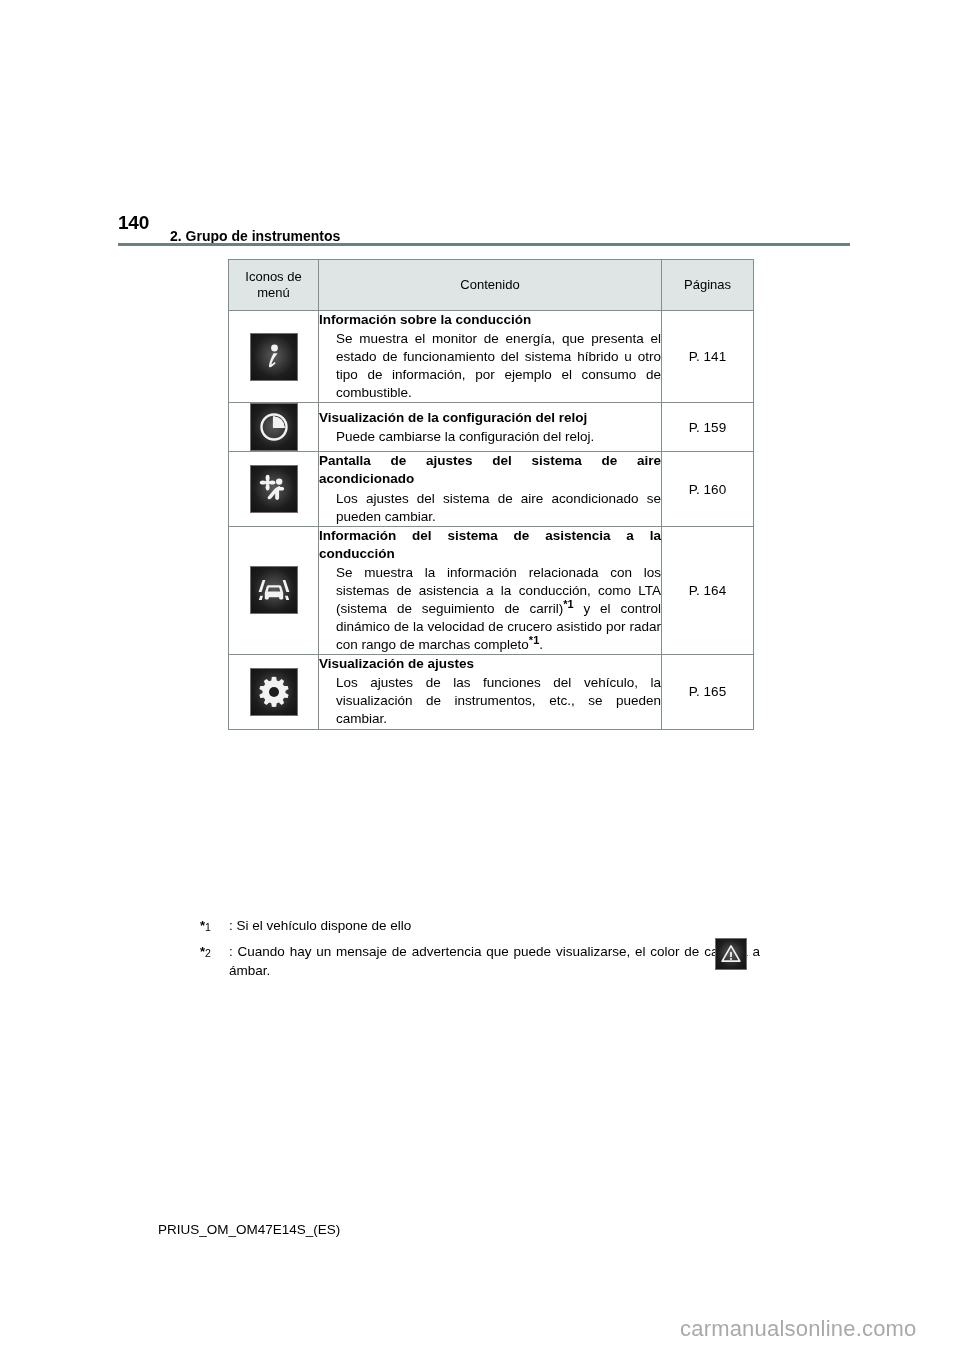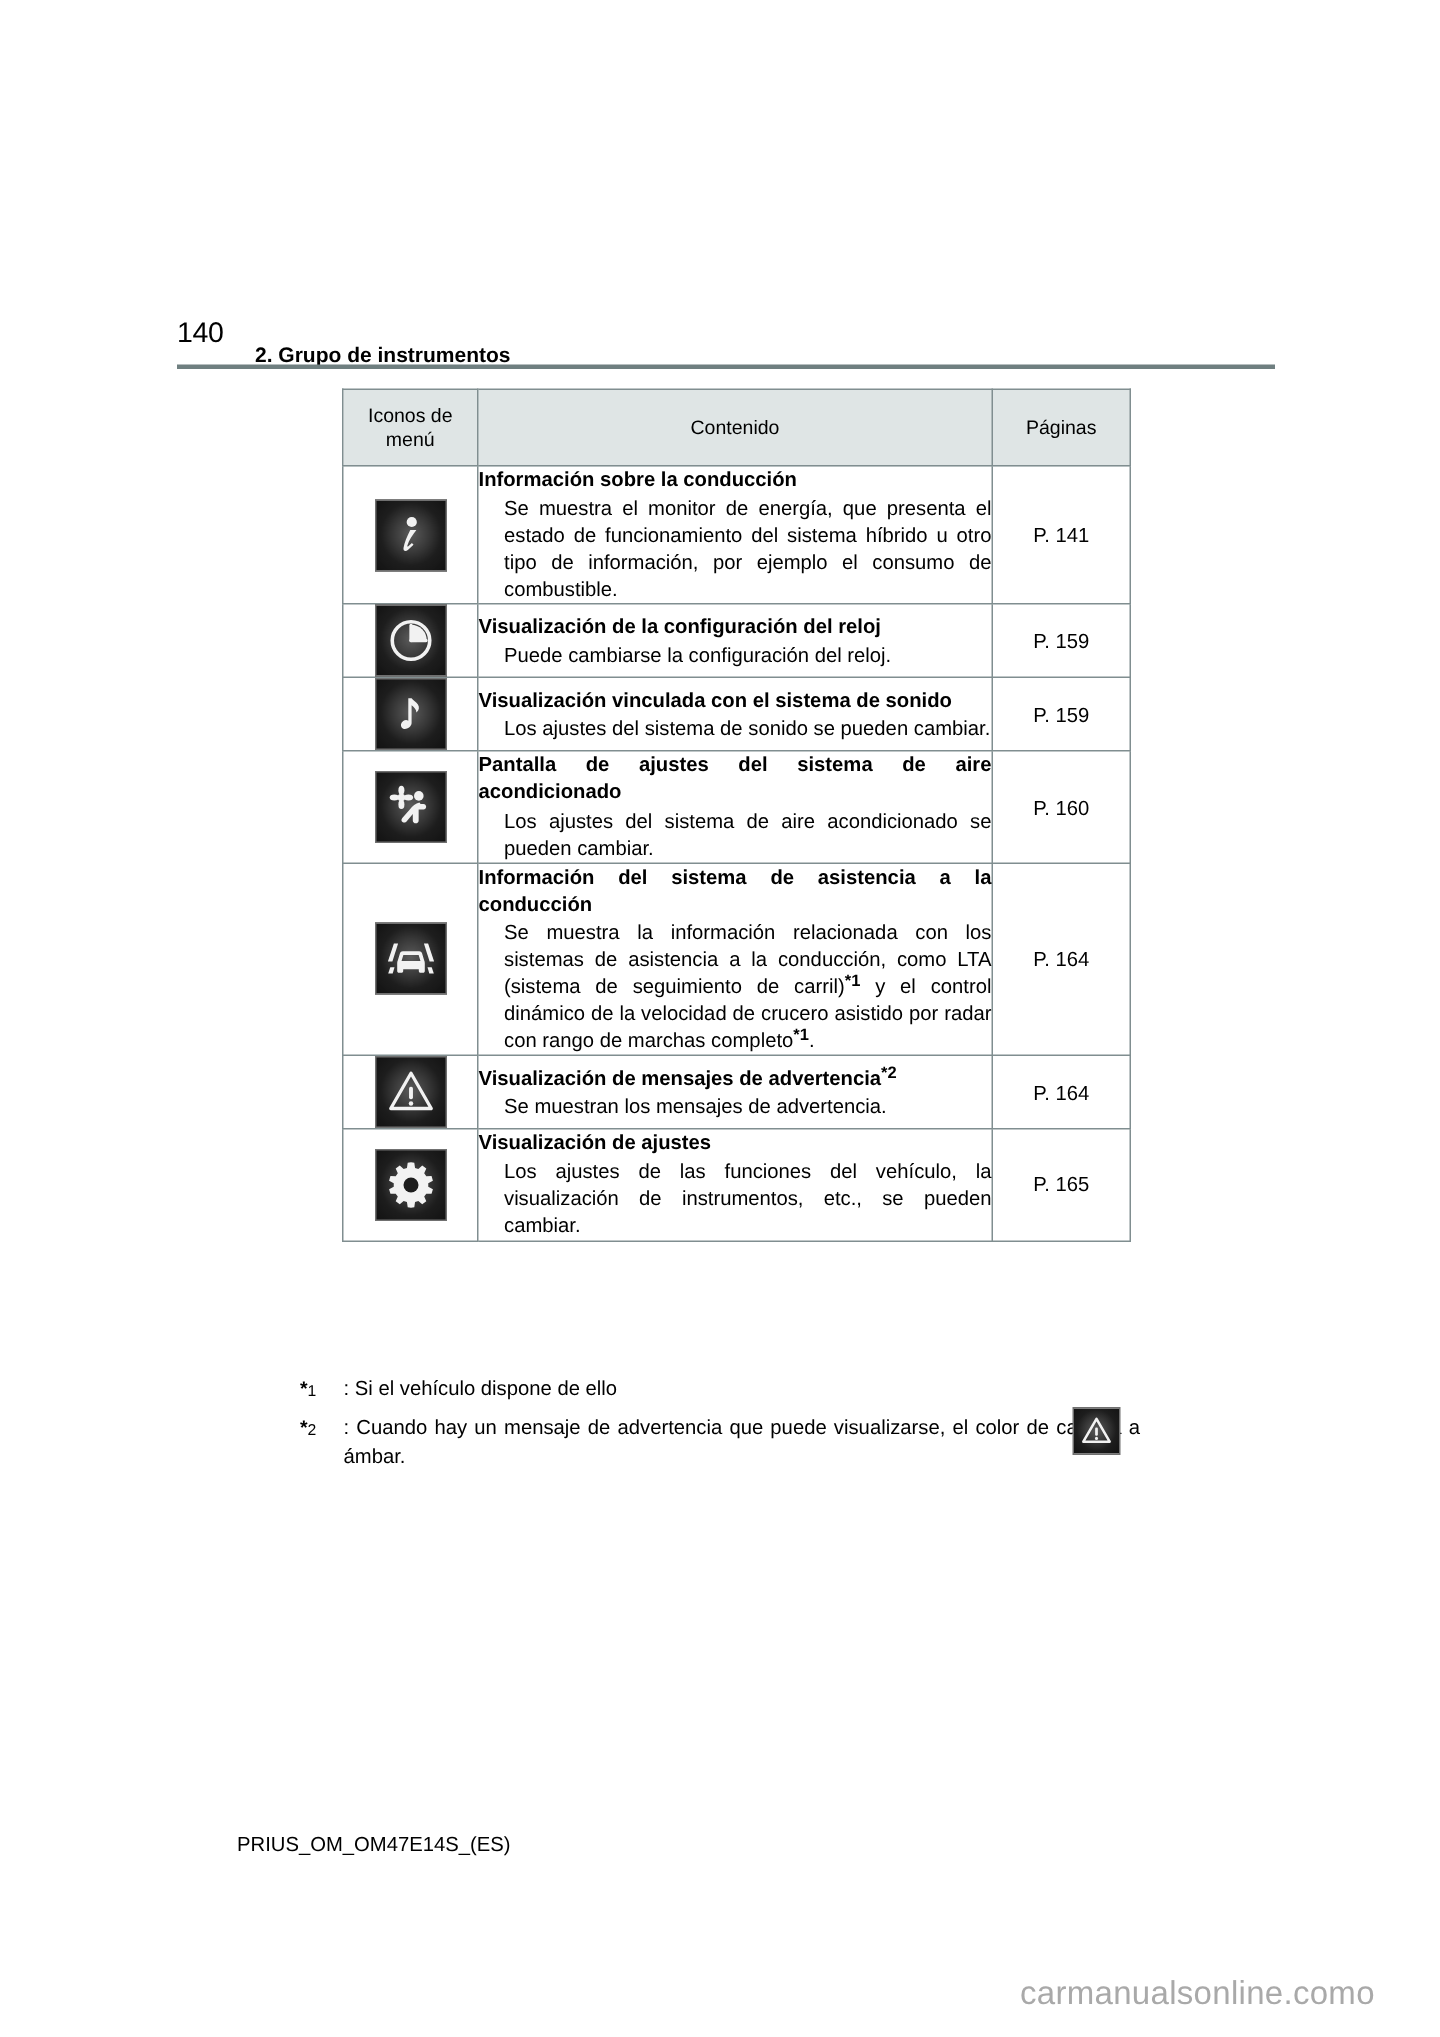--- a/index.html
+++ b/index.html
@@ -22,21 +22,21 @@
     left: 118px;
     top: 212px;
     width: 732px;
     height: 38px;
   }
   .page-number {
     position: absolute;
     left: 0;
     top: 0;
     font-size: 19px;
-    font-weight: normal;
+    font-weight: bold;
     letter-spacing: -0.2px;
   }
   .chapter-title {
     position: absolute;
     left: 52px;
     top: 16px;
     font-size: 14px;
     font-weight: bold;
   }
   .header-rule {
@@ -239,34 +239,20 @@
           </svg>
         </span>
       </td>
       <td class="cell-content">
         <div class="content-title">Visualización de la configuración del reloj</div>
         <div class="content-desc nojust">Puede cambiarse la configuración del reloj.</div>
       </td>
       <td class="cell-pages">P. 159</td>
     </tr>
 
-    <tr>
-      <td class="cell-icon">
-        <span class="icon-tile">
-          <svg width="40" height="40" viewBox="0 0 40 40">
-            <path d="M18.2 9.5 L18.2 24.5 C17.3 23.9 15.9 23.9 14.8 24.7 C13.2 25.9 12.8 27.9 13.9 29.1 C15.0 30.3 17.1 30.2 18.7 29.0 C19.8 28.2 20.4 27.0 20.4 26.0 L20.4 14.2 C22.0 15.6 23.6 16.9 23.6 19.0 C25.4 17.4 25.8 15.4 24.6 13.6 C23.6 12.1 21.3 11.0 20.4 9.5 Z" fill="#f2f2f2"></path>
-          </svg>
-        </span>
-      </td>
-      <td class="cell-content">
-        <div class="content-title">Visualización vinculada con el sistema de sonido</div>
-        <div class="content-desc">Los ajustes del sistema de sonido se pueden cambiar.</div>
-      </td>
-      <td class="cell-pages">P. 159</td>
-    </tr>
 
     <tr>
       <td class="cell-icon">
         <span class="icon-tile">
           <svg width="40" height="40" viewBox="0 0 40 40">
             <g fill="#f2f2f2">
               <circle cx="13.6" cy="13.6" r="2.5"></circle>
               <ellipse cx="13.6" cy="8.9" rx="2.0" ry="3.1"></ellipse>
               <ellipse cx="13.6" cy="18.3" rx="2.0" ry="3.1"></ellipse>
               <ellipse cx="8.9" cy="13.6" rx="3.1" ry="2.0"></ellipse>
@@ -298,36 +284,20 @@
           </svg>
         </span>
       </td>
       <td class="cell-content">
         <div class="content-title">Información del sistema de asistencia a la conducción</div>
         <div class="content-desc"><span>Se muestra la información relacionada con los sistemas de asistencia a la conducción, como LTA (sistema de seguimiento de carril)</span><sup class="star">*<span class="num"></span>1</sup><span> y el control dinámico de la velocidad de crucero asistido por radar con rango de marchas completo</span><sup class="star">*1</sup><span>.</span></div>
       </td>
       <td class="cell-pages">P. 164</td>
     </tr>
 
-    <tr>
-      <td class="cell-icon">
-        <span class="icon-tile">
-          <svg width="40" height="40" viewBox="0 0 40 40">
-            <path d="M20 7.5 L33.5 31.0 L6.5 31.0 Z" fill="none" stroke="#f2f2f2" stroke-width="2.2" stroke-linejoin="round"></path>
-            <rect x="18.7" y="16.5" width="2.6" height="8.4" rx="1.2" fill="#f2f2f2"></rect>
-            <circle cx="20" cy="27.6" r="1.5" fill="#f2f2f2"></circle>
-          </svg>
-        </span>
-      </td>
-      <td class="cell-content">
-        <div class="content-title"><span>Visualización de mensajes de advertencia</span><sup class="star">*2</sup></div>
-        <div class="content-desc nojust">Se muestran los mensajes de advertencia.</div>
-      </td>
-      <td class="cell-pages">P. 164</td>
-    </tr>
 
     <tr>
       <td class="cell-icon">
         <span class="icon-tile">
           <svg width="40" height="40" viewBox="0 0 40 40">
             <g fill="#f2f2f2">
               <path d="M20 6.8 L22.2 7.1 L22.7 10.6 L24.9 11.3 L27.5 9.0 L30.2 11.0 L28.8 14.2 L30.2 16.1 L33.7 16.0 L34.6 19.1 L31.5 20.8 L31.5 23.1 L34.6 24.8 L33.7 27.9 L30.2 27.8 L28.8 29.7 L30.2 32.9 L27.5 34.9 L24.9 32.6 L22.7 33.3 L22.2 36.8 L20 37.1 L17.8 36.8 L17.3 33.3 L15.1 32.6 L12.5 34.9 L9.8 32.9 L11.2 29.7 L9.8 27.8 L6.3 27.9 L5.4 24.8 L8.5 23.1 L8.5 20.8 L5.4 19.1 L6.3 16.0 L9.8 16.1 L11.2 14.2 L9.8 11.0 L12.5 9.0 L15.1 11.3 L17.3 10.6 L17.8 7.1 Z" transform="translate(0,-2) scale(1) "></path>
             </g>
             <circle cx="20" cy="20" r="5.0" fill="#1d1d1d"></circle>
           </svg>

